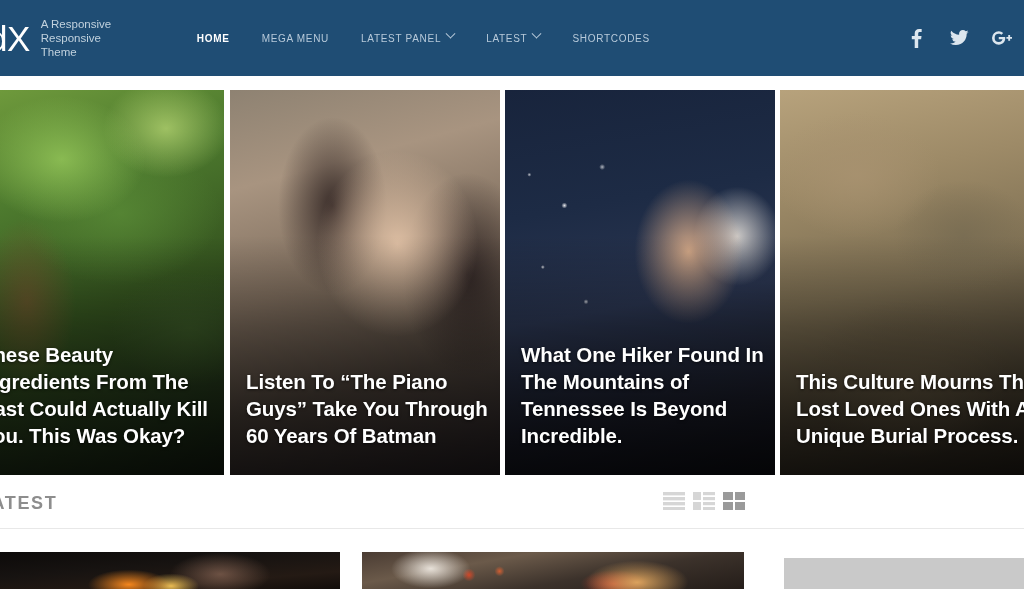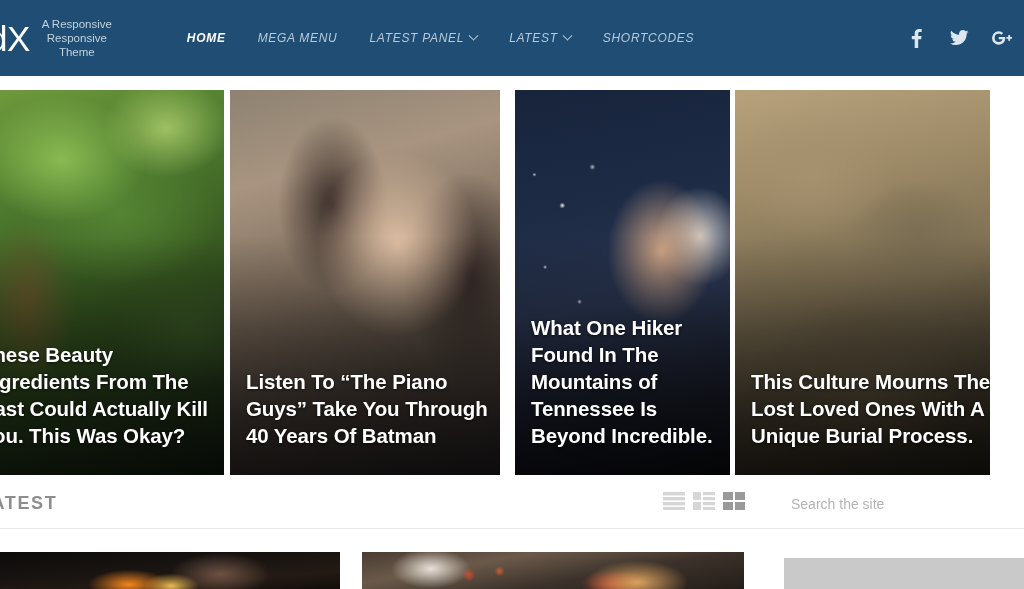--- a/index.html
+++ b/index.html
@@ -33,47 +33,44 @@
   .brand-logo {
     font-family: "Liberation Sans", sans-serif;
     font-size: 35px;
     font-weight: 400;
     color: #ffffff;
     letter-spacing: -0.5px;
     line-height: 1;
     padding-left: 2px;
   }
   .brand-tagline {
-    margin-left: 1px;
+    margin-left: 11px;
     color: #c2d2de;
     font-size: 11.5px;
     line-height: 14px;
     max-width: 92px;
-    text-align: center;
   }
 
   
   .main-nav {
     display: flex;
     align-items: center;
     margin-left: 48px;
     flex: 1 1 auto;
   }
   .nav-item {
     position: relative;
     color: #b8cada;
-    font-size: 12px;
+    font-size: 10px;
     letter-spacing: 0.7px;
     padding: 0 16px;
     cursor: pointer;
     white-space: nowrap;
     display: flex;
-    align-items: center;
     gap: 6px;
-    font-style: italic;
   }
   .nav-item.active { color: #ffffff; font-weight: 600; }
   .caret {
     display: inline-block;
     width: 7px; height: 7px;
     border-right: 1.6px solid #b8cada;
     border-bottom: 1.6px solid #b8cada;
     transform: rotate(45deg) translate(-2px,-2px);
   }
 
@@ -106,21 +103,21 @@
   }
   .slide {
     position: relative;
     height: 385px;
     overflow: hidden;
     cursor: pointer;
     flex: 0 0 auto;
   }
   .slide-1 { width: 232px; margin-left: -8px; }
   .slide-2 { width: 270px; margin-left: 6px; }
-  .slide-3 { width: 215px; margin-left: 15px; }
+  .slide-3 { width: 270px; margin-left: 5px; }
   .slide-4 { width: 255px; margin-left: 5px; }
 
   .slide-photo {
     position: absolute;
     inset: 0;
     background-repeat: no-repeat;
   }
   
   .photo-forest {
     background:
@@ -323,21 +320,21 @@
 
   <article class="slide slide-1">
     <div class="slide-photo photo-forest"></div>
     <div class="slide-scrim"></div>
     <h2 class="slide-title">These Beauty Ingredients From The Past Could Actually Kill You. This Was Okay?</h2>
   </article>
 
   <article class="slide slide-2">
     <div class="slide-photo photo-portrait"></div>
     <div class="slide-scrim"></div>
-    <h2 class="slide-title">Listen To “The Piano Guys” Take You Through 40 Years Of Batman</h2>
+    <h2 class="slide-title">Listen To “The Piano Guys” Take You Through 60 Years Of Batman</h2>
   </article>
 
   <article class="slide slide-3">
     <div class="slide-photo photo-winter"></div>
     <div class="slide-scrim"></div>
     <h2 class="slide-title">What One Hiker Found In The Mountains of Tennessee Is Beyond Incredible.</h2>
   </article>
 
   <article class="slide slide-4">
     <div class="slide-photo photo-desert"></div>
@@ -373,23 +370,20 @@
     <span class="view-toggle">
       <svg width="22" height="18" viewBox="0 0 22 18" aria-hidden="true">
         <rect x="0" y="0" width="10" height="8" fill="#9a9a9a"></rect>
         <rect x="12" y="0" width="10" height="8" fill="#9a9a9a"></rect>
         <rect x="0" y="10" width="10" height="8" fill="#9a9a9a"></rect>
         <rect x="12" y="10" width="10" height="8" fill="#9a9a9a"></rect>
       </svg>
     </span>
   </div>
 
-  <div class="search-wrap">
-    <input class="search-input" type="text" placeholder="Search the site" style="">
-  </div>
 </div>
 
 <main class="content-area">
 
   <article class="post-card card-1">
     <div class="card-thumb thumb-grill"></div>
   </article>
 
   <article class="post-card card-2">
     <div class="card-thumb thumb-pizza"></div>

